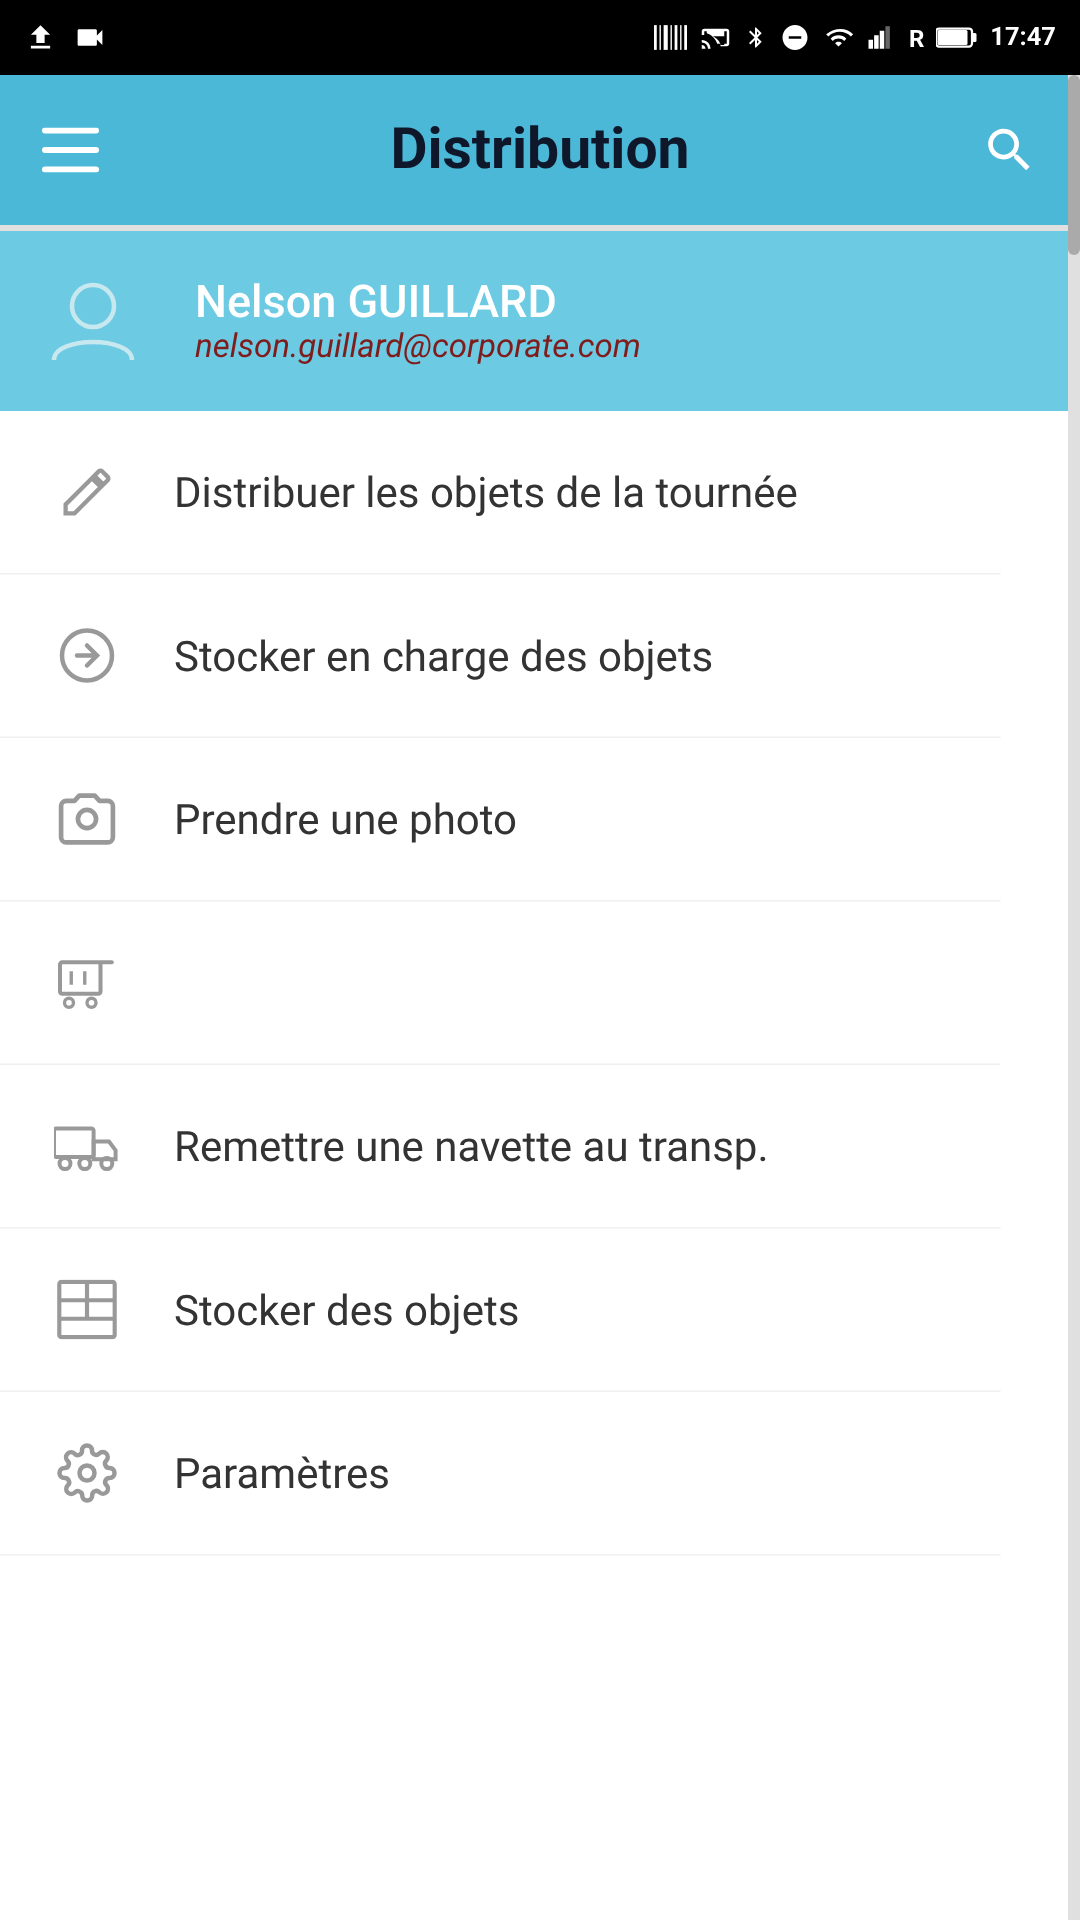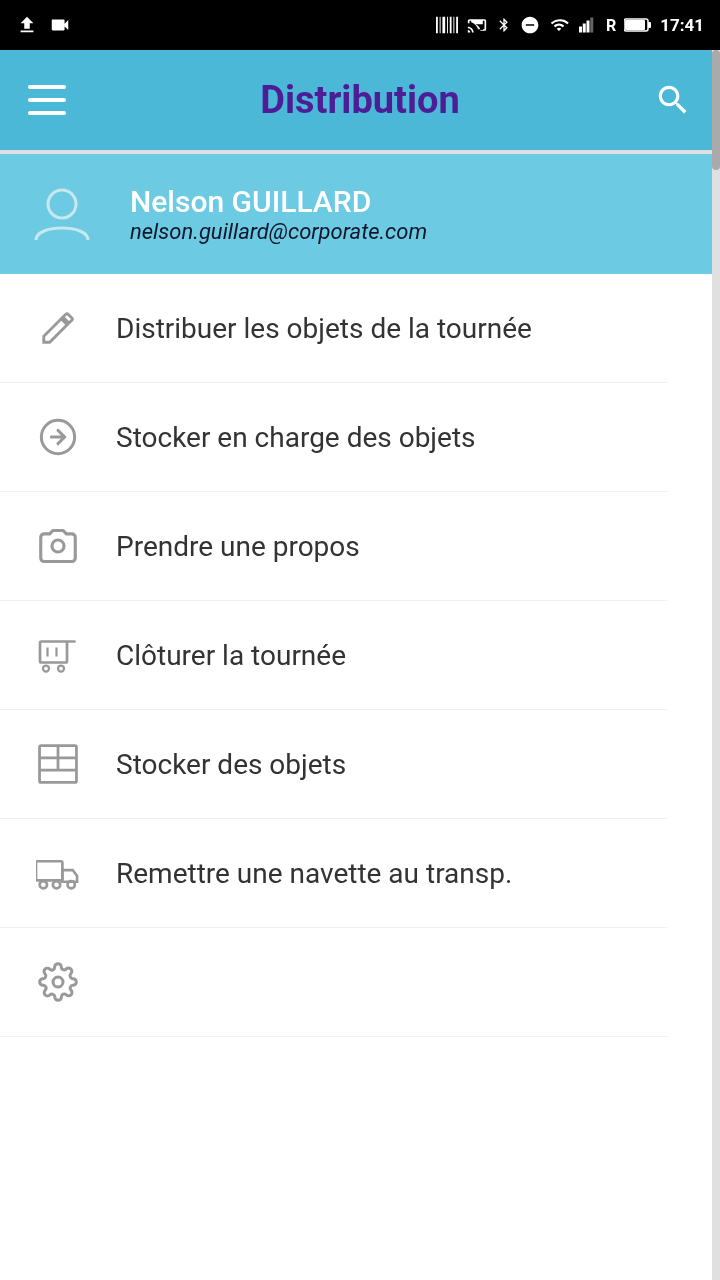--- a/index.html
+++ b/index.html
@@ -46,21 +46,21 @@
       height: 100px;
       background: #4CB8D8;
       display: flex;
       align-items: center;
       justify-content: space-between;
       padding: 0 28px;
     }
     .app-bar-title {
       font-size: 38px;
       font-weight: bold;
-      color: #4c1d95;
+      color: #0f172a;
     }
     .app-bar-icon {
       color: #fff;
       cursor: pointer;
       display: flex;
       align-items: center;
     }
 
     
     .divider-top {
@@ -86,21 +86,21 @@
       display: flex;
       flex-direction: column;
     }
     .user-name {
       font-size: 30px;
       font-weight: 500;
       color: #fff;
     }
     .user-email {
       font-size: 22px;
-      color: #0f172a;
+      color: #7f1d1d;
       font-style: italic;
     }
 
     
     .menu-list {
       width: 667px;
       background: #fff;
     }
     .menu-item {
       display: flex;
@@ -190,21 +190,21 @@
       <rect x="15" y="2" width="4" height="20" opacity="0.4"></rect>
     </svg>
 
     <span style="font-size:16px;font-weight:bold;">R</span>
 
     <svg width="28" height="16" viewBox="0 0 28 16" fill="white">
       <rect x="0" y="2" width="24" height="12" rx="2" stroke="white" stroke-width="1.5" fill="none"></rect>
       <rect x="24" y="5" width="3" height="6" rx="1" fill="white"></rect>
       <rect x="1" y="3" width="20" height="10" rx="1" fill="white"></rect>
     </svg>
-    <span class="status-time">17:41</span>
+    <span class="status-time">17:47</span>
   </div>
 </div>
 
 <div class="app-bar">
   <div class="app-bar-icon">
     <svg width="38" height="30" viewBox="0 0 38 30" fill="white">
       <rect y="0" width="38" height="4" rx="2"></rect>
       <rect y="13" width="38" height="4" rx="2"></rect>
       <rect y="26" width="38" height="4" rx="2"></rect>
     </svg>
@@ -252,82 +252,82 @@
     <span class="menu-label">Stocker en charge des objets</span>
   </div>
 
   <div class="menu-item">
     <div class="menu-icon">
       <svg width="42" height="38" viewBox="0 0 24 22" fill="none" stroke="#999" stroke-width="1.8">
         <path d="M9 2L7.17 4H4a2 2 0 0 0-2 2v12a2 2 0 0 0 2 2h16a2 2 0 0 0 2-2V6a2 2 0 0 0-2-2h-3.17L15 2H9z" stroke-linejoin="round"></path>
         <circle cx="12" cy="11" r="3.5"></circle>
       </svg>
     </div>
-    <span class="menu-label">Prendre une propos</span>
+    <span class="menu-label">Prendre une photo</span>
   </div>
 
   <div class="menu-item">
     <div class="menu-icon">
       <svg width="42" height="40" viewBox="0 0 28 26" fill="none" stroke="#999" stroke-width="1.8">
 
         <rect x="2" y="4" width="18" height="14" rx="1" stroke="#999" stroke-width="1.8"></rect>
 
         <circle cx="6" cy="22" r="2" stroke="#999" stroke-width="1.5"></circle>
 
         <circle cx="16" cy="22" r="2" stroke="#999" stroke-width="1.5"></circle>
 
         <path d="M20 4h5" stroke="#999" stroke-width="1.8" stroke-linecap="round"></path>
 
         <line x1="7" y1="8" x2="7" y2="14" stroke="#999" stroke-width="1.5"></line>
         <line x1="13" y1="8" x2="13" y2="14" stroke="#999" stroke-width="1.5"></line>
       </svg>
     </div>
-    <span class="menu-label">Clôturer la tournée</span>
-  </div>
-
-  <div class="menu-item">
-    <div class="menu-icon">
-      <svg width="42" height="40" viewBox="0 0 26 26" fill="none" stroke="#999" stroke-width="1.8">
-
-        <rect x="1" y="1" width="24" height="24" rx="1"></rect>
-
-        <line x1="1" y1="9" x2="25" y2="9"></line>
-        <line x1="1" y1="17" x2="25" y2="17"></line>
-
-        <line x1="13" y1="1" x2="13" y2="9"></line>
-
-        <line x1="13" y1="9" x2="13" y2="17"></line>
-      </svg>
-    </div>
-    <span class="menu-label">Stocker des objets</span>
   </div>
 
   <div class="menu-item">
     <div class="menu-icon">
       <svg width="44" height="36" viewBox="0 0 30 22" fill="none" stroke="#999" stroke-width="1.8">
 
         <rect x="0" y="3" width="18" height="13" rx="1"></rect>
 
         <path d="M18 9h7l3 4v4H18V9z"></path>
 
         <circle cx="5" cy="19" r="2.5"></circle>
         <circle cx="14" cy="19" r="2.5"></circle>
         <circle cx="24" cy="19" r="2.5"></circle>
       </svg>
     </div>
     <span class="menu-label">Remettre une navette au transp.</span>
   </div>
 
   <div class="menu-item">
     <div class="menu-icon">
+      <svg width="42" height="40" viewBox="0 0 26 26" fill="none" stroke="#999" stroke-width="1.8">
+
+        <rect x="1" y="1" width="24" height="24" rx="1"></rect>
+
+        <line x1="1" y1="9" x2="25" y2="9"></line>
+        <line x1="1" y1="17" x2="25" y2="17"></line>
+
+        <line x1="13" y1="1" x2="13" y2="9"></line>
+
+        <line x1="13" y1="9" x2="13" y2="17"></line>
+      </svg>
+    </div>
+    <span class="menu-label">Stocker des objets</span>
+  </div>
+
+  <div class="menu-item">
+    <div class="menu-icon">
       <svg width="40" height="40" viewBox="0 0 24 24" fill="none" stroke="#999" stroke-width="1.8">
         <path d="M12 15a3 3 0 1 0 0-6 3 3 0 0 0 0 6z"></path>
         <path d="M19.4 15a1.65 1.65 0 0 0 .33 1.82l.06.06a2 2 0 0 1-2.83 2.83l-.06-.06a1.65 1.65 0 0 0-1.82-.33 1.65 1.65 0 0 0-1 1.51V21a2 2 0 0 1-4 0v-.09A1.65 1.65 0 0 0 9 19.4a1.65 1.65 0 0 0-1.82.33l-.06.06a2 2 0 0 1-2.83-2.83l.06-.06A1.65 1.65 0 0 0 4.68 15a1.65 1.65 0 0 0-1.51-1H3a2 2 0 0 1 0-4h.09A1.65 1.65 0 0 0 4.6 9a1.65 1.65 0 0 0-.33-1.82l-.06-.06a2 2 0 0 1 2.83-2.83l.06.06A1.65 1.65 0 0 0 9 4.68a1.65 1.65 0 0 0 1-1.51V3a2 2 0 0 1 4 0v.09a1.65 1.65 0 0 0 1 1.51 1.65 1.65 0 0 0 1.82-.33l.06-.06a2 2 0 0 1 2.83 2.83l-.06.06A1.65 1.65 0 0 0 19.4 9a1.65 1.65 0 0 0 1.51 1H21a2 2 0 0 1 0 4h-.09a1.65 1.65 0 0 0-1.51 1z"></path>
       </svg>
     </div>
+    <span class="menu-label">Paramètres</span>
   </div>
 
 
 </div>
 
 <div class="scrollbar">
   <div class="scrollbar-thumb"></div>
 </div>
 
 </body></html>

